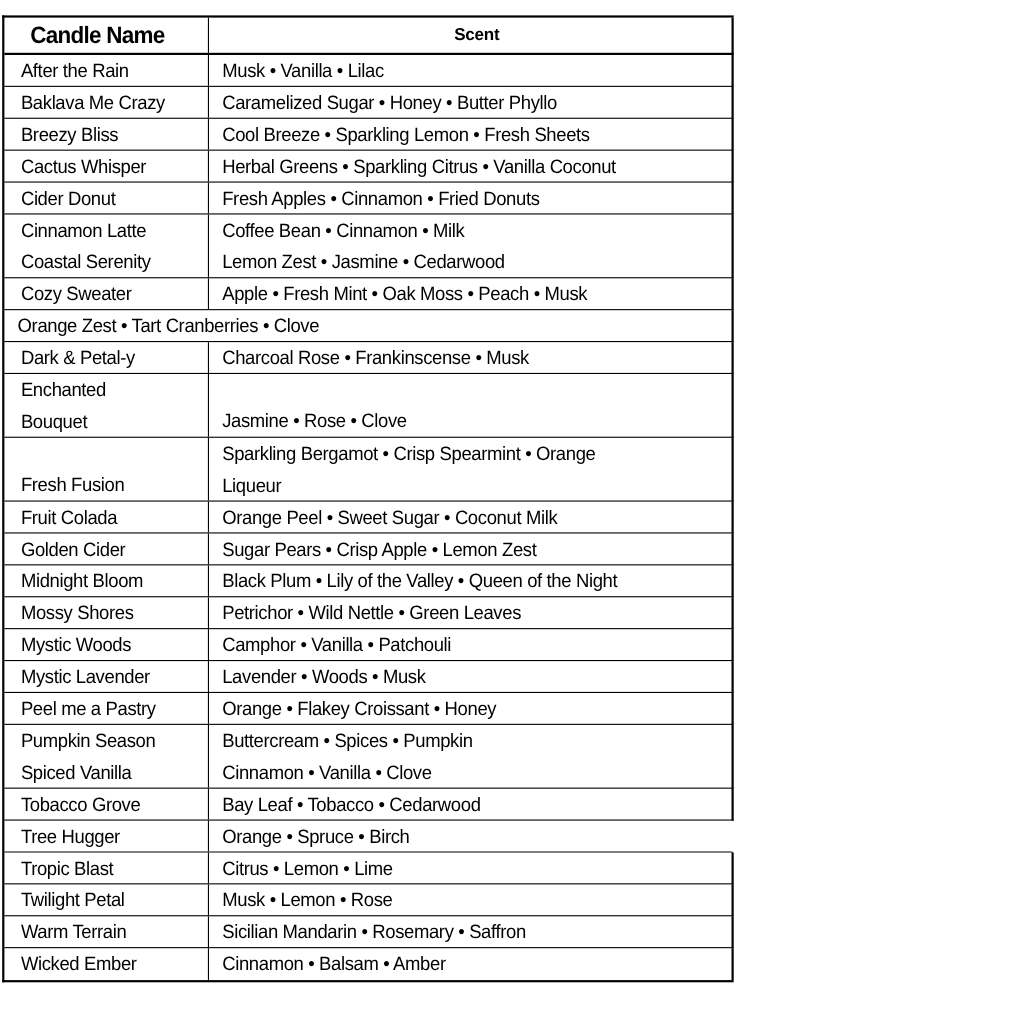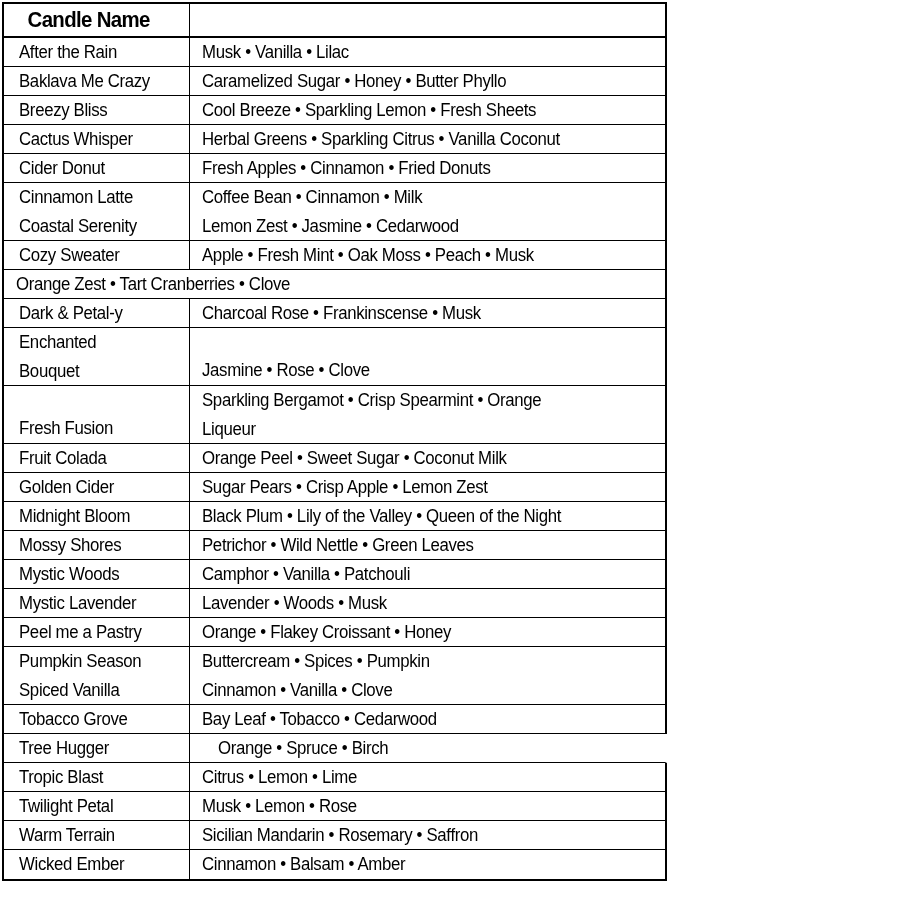--- a/index.html
+++ b/index.html
@@ -3,31 +3,31 @@
 <meta charset="utf-8">
 <style>
   * { box-sizing: border-box; margin: 0; padding: 0; }
   html, body { background: #ffffff; }
   body {
     width: 921px; height: 924px; position: relative; overflow: hidden;
     font-family: "Liberation Sans", "DejaVu Sans", sans-serif;
     color: #000000;
   }
   .candle-table {
-    position: absolute; left: 2px; top: 2px; width: 665px;
+    position: absolute; left: 2px; top: 14px; width: 665px;
     border-left: 2px solid #000; border-top: 2px solid #000; border-bottom: 2px solid #000;
     background: #fff;
   }
   .row {
     display: flex; height: 29px;
     border-bottom: 1.5px solid #000;
     border-right: 2px solid #000;
   }
   .row.double { height: 58px; }
-  .row.no-right { border-right: 2px solid transparent; gap: 16px; }
+  .row.no-right { border-right: 2px solid transparent; }
   #table-body .row:last-child { border-bottom: none; }
   .header-row { height: 34px; border-bottom: 2px solid #000; }
   .cell { display: flex; flex-direction: column; justify-content: center; overflow: hidden; }
   .name-cell {
     width: 186px; min-width: 186px;
     border-right: 1.7px solid #000;
     padding-left: 15px;
   }
   .scent-cell { flex: 1; padding-left: 12px; }
   .vbottom { justify-content: flex-end; }
@@ -49,20 +49,23 @@
 </style>
 </head>
 <body style="color: rgb(0, 0, 0); background: rgb(255, 255, 255);">
 
 <div class="page">
   <div class="candle-table">
     <div class="row header-row">
       <div class="cell name-cell header-name">
         <div class="line">Candle Name</div>
       </div>
+      <div class="cell scent-cell header-scent">
+        <div class="line">Scent</div>
+      </div>
     </div>
     <div id="table-body">
         <div class="row">
           <div class="cell name-cell">
             <div class="line">After the Rain</div>
           </div>
           <div class="cell scent-cell">
             <div class="line">Musk • Vanilla • Lilac</div>
           </div>
         </div>

